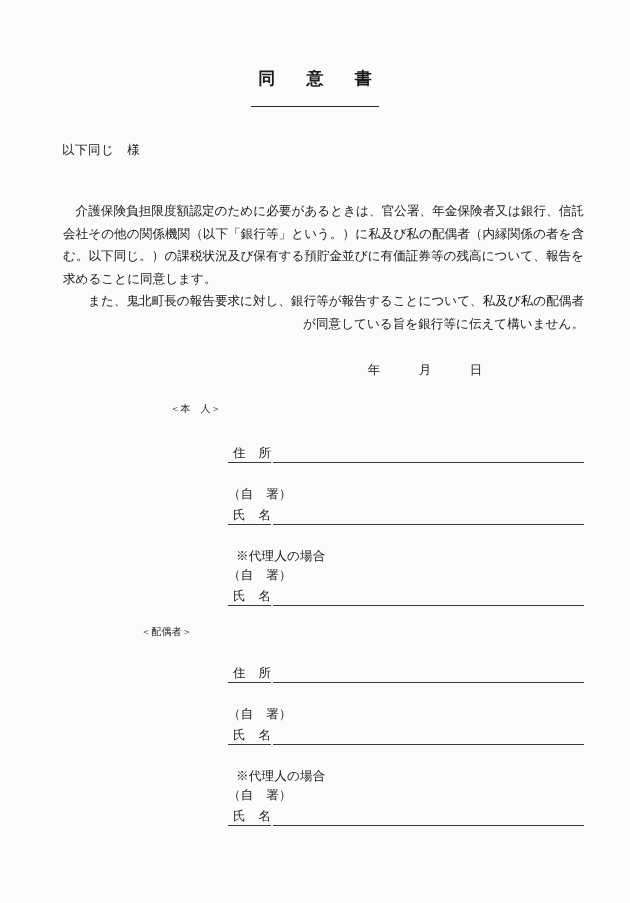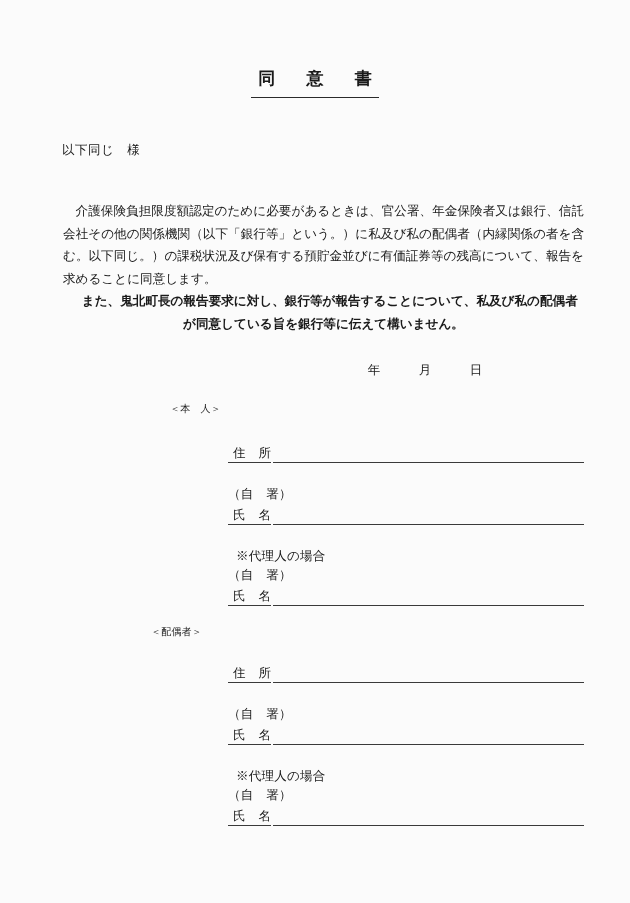--- a/index.html
+++ b/index.html
@@ -29,21 +29,21 @@
     left: 0;
     width: 630px;
     text-align: center;
   }
   .title {
     display: inline-block;
     font-size: 17px;
     letter-spacing: 0.42em;
     text-indent: 0.42em;
     font-weight: 600;
-    padding-bottom: 8px;
+    padding-bottom: 17px;
     border-bottom: 1.3px solid #2a2a2a;
     line-height: 1.25;
   }
 
   
   .addressee {
     position: absolute;
     top: 142px;
     left: 62px;
     font-size: 12.5px;
@@ -62,22 +62,21 @@
     text-align: justify;
     text-justify: inter-character;
   }
   .para {
     margin: 0;
     text-indent: 1em;
     text-align: justify;
     text-justify: inter-character;
   }
   .para.last-free {
-    text-align: center;
-    font-weight: bold;
+    text-align: right;
   }
 
   
   .date-line {
     position: absolute;
     top: 362px;
     left: 0;
     width: 630px;
     text-align: center;
     font-size: 12.5px;
@@ -90,21 +89,21 @@
   }
 
   
   .section-head {
     position: absolute;
     font-size: 10px;
     white-space: pre;
     letter-spacing: 0.02em;
   }
   .sec-honnin-head { top: 402px; left: 170px; }
-  .sec-haigu-head  { top: 625px; left: 151px; }
+  .sec-haigu-head  { top: 625px; left: 141px; }
 
   .fields {
     position: absolute;
     left: 228px;
     width: 356px;
   }
   .fields-honnin { top: 442px; }
   .fields-haigu  { top: 662px; }
 
   

